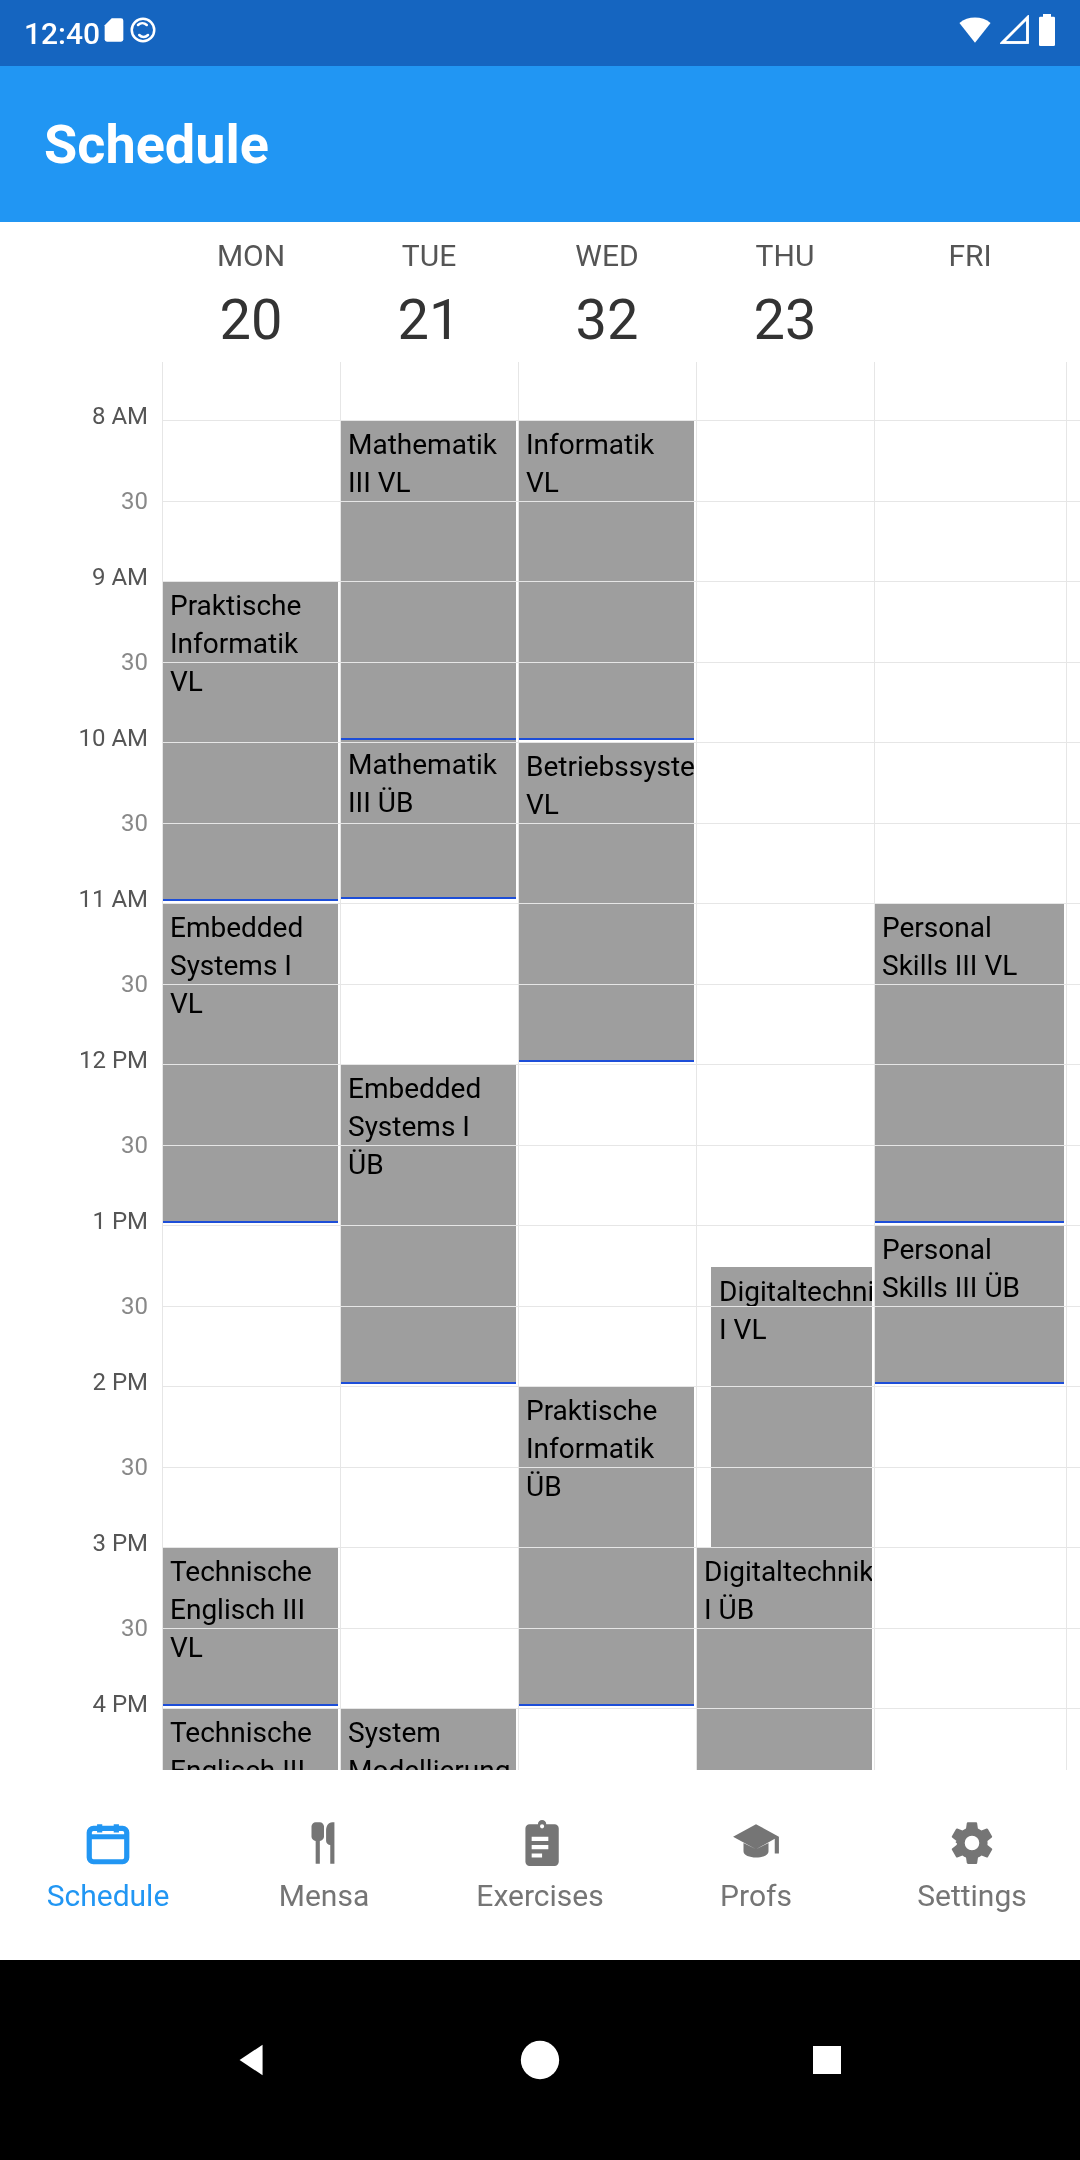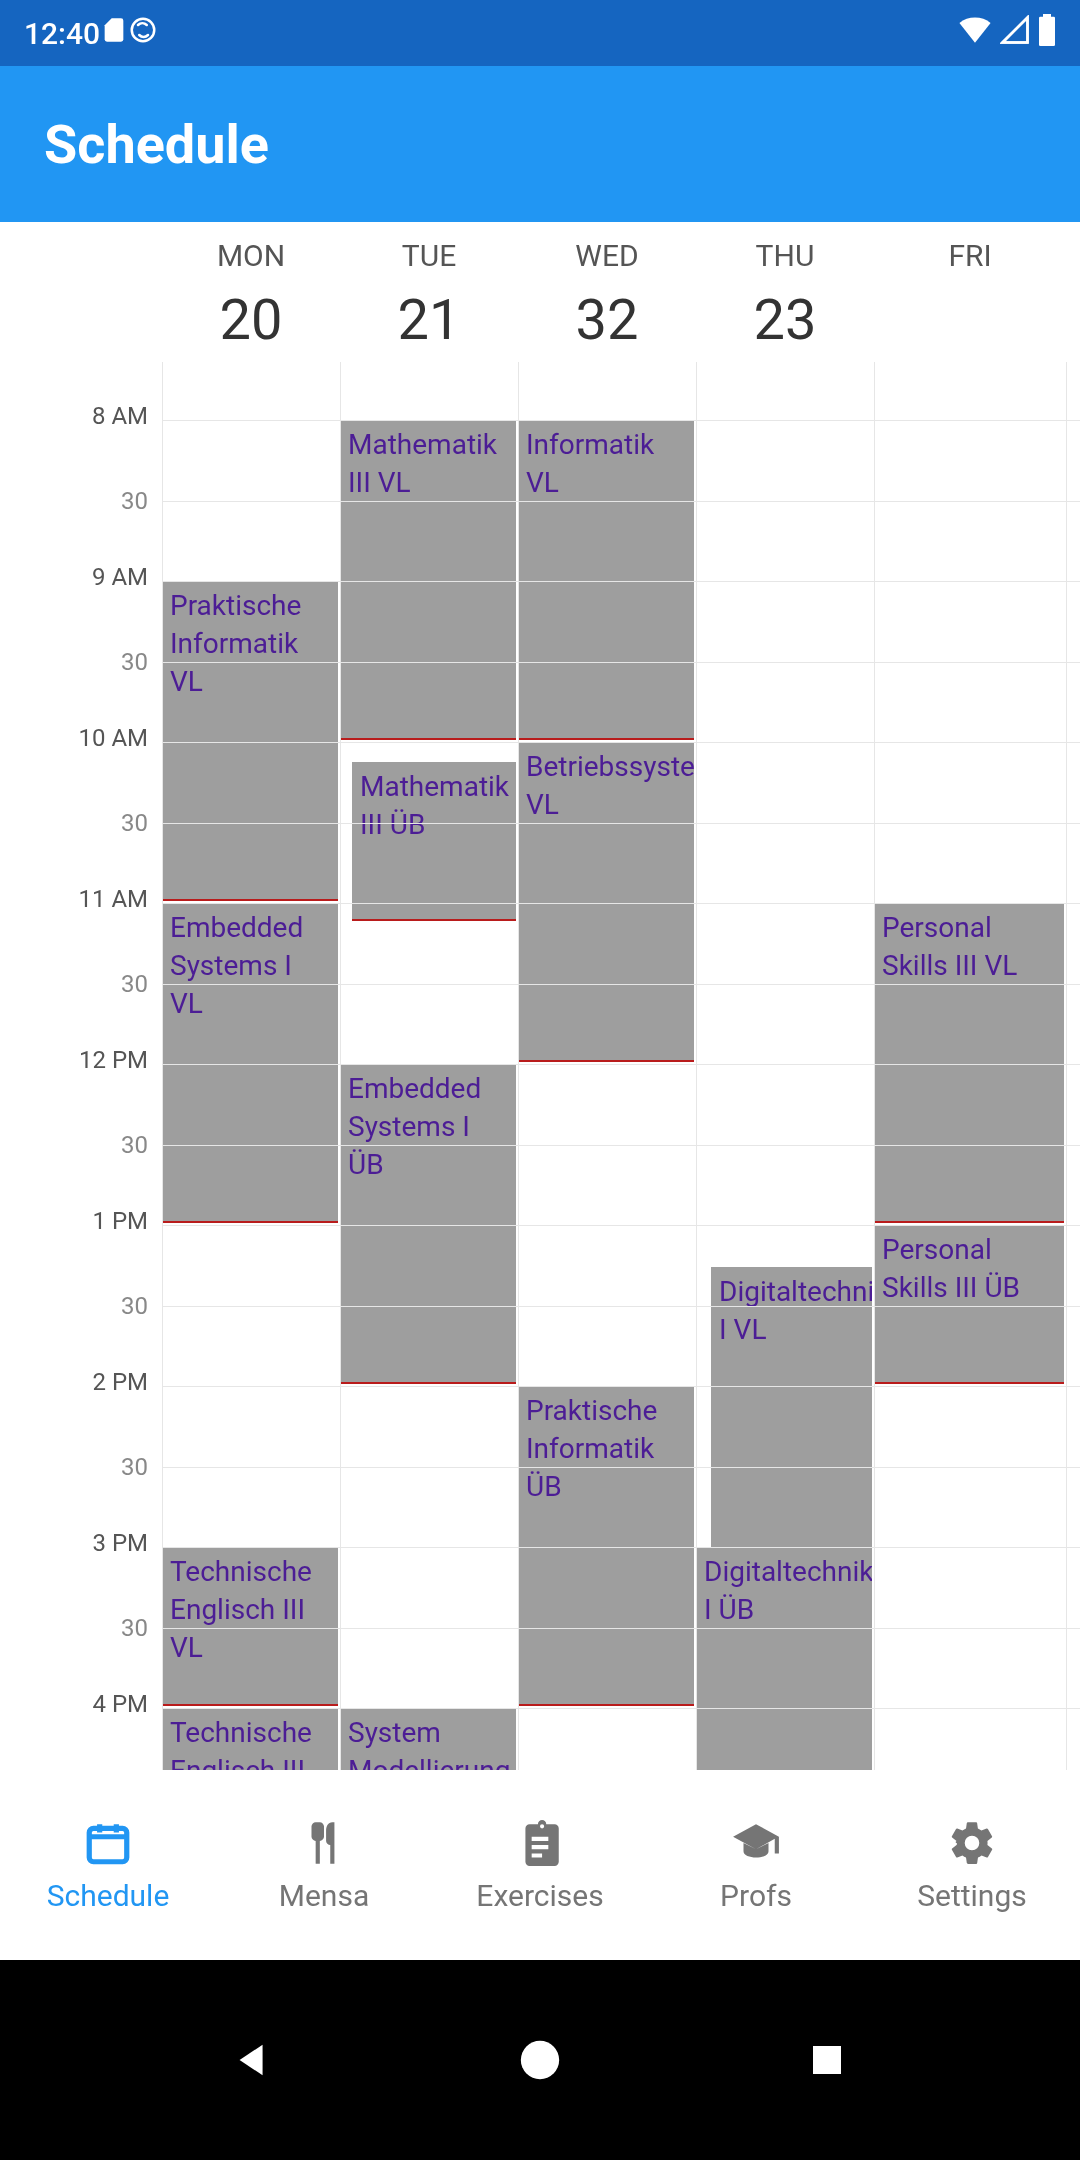--- a/index.html
+++ b/index.html
@@ -26,21 +26,21 @@
   .time-label.hour { font-size: 24px; text-align: center; }
   .time-label.half { font-size: 24px; color: #888; }
   
   .grid-body { position: absolute; left: 162px; right: 0; top: 0; bottom: 0; }
   .hline { position: absolute; left: 0; right: 0; height: 1px; background: #e6e6e6; }
   .vline { position: absolute; top: 0; bottom: 0; width: 1px; background: #e6e6e6; }
   
   .day-col-body { position: absolute; top: 0; bottom: 0; width: 178px; }
   .day-col-body.last { width: 192px; }
   
-  .event { position: absolute; left: 0; right: 2px; background: #9e9e9e; color: #4c1d95; font-size: 28px; line-height: 1.35; padding: 6px 8px; overflow: hidden; border-bottom: 2px solid #b91c1c; }
+  .event { position: absolute; left: 0; right: 2px; background: #9e9e9e; color: #000000; font-size: 28px; line-height: 1.35; padding: 6px 8px; overflow: hidden; border-bottom: 2px solid #1d4ed8; }
   
   .bottom-nav { position: absolute; left: 0; right: 0; bottom: 200px; height: 190px; background: #fff; display: flex; }
   .nav-item { flex: 1; display: flex; flex-direction: column; align-items: center; justify-content: center; gap: 10px; color: #757575; }
   .nav-item.active { color: #2196f3; }
   .nav-icon { width: 50px; height: 50px; display: flex; align-items: center; justify-content: center; }
   .nav-label { font-size: 30px; }
   
   .sys-nav { position: absolute; left: 0; right: 0; bottom: 0; height: 200px; background: #000; display: flex; align-items: center; justify-content: space-around; padding: 0 110px; }
   .sys-btn { width: 60px; height: 60px; color: #fff; display: flex; align-items: center; justify-content: center; }
 </style>
@@ -134,21 +134,21 @@
       </div>
     <div class="grid-body" id="grid-body">
       <div class="day-col-body" id="col-mon" style="left:0">
           <div class="event" style="top: 219px; height: 320px;">Praktische Informatik VL</div>
           <div class="event" style="top: 541px; height: 320px;">Embedded Systems I VL</div>
           <div class="event" style="top: 1185px; height: 159px;">Technische Englisch III VL</div>
           <div class="event" style="top: 1346px; height: 159px;">Technische Englisch III ÜB</div>
         </div>
       <div class="day-col-body" id="col-tue" style="left:178px">
           <div class="event" style="top: 58px; height: 320px;">Mathematik III VL</div>
-          <div class="event" style="top: 400px; height: 159px; margin-left: 12px;">Mathematik III ÜB</div>
+          <div class="event" style="top: 378px; height: 159px;">Mathematik III ÜB</div>
           <div class="event" style="top: 702px; height: 320px;">Embedded Systems I ÜB</div>
           <div class="event" style="top: 1346px; height: 159px;">System Modellierung II VL</div>
         </div>
       <div class="day-col-body" id="col-wed" style="left:356px">
           <div class="event" style="top: 58px; height: 320px;">Informatik VL</div>
           <div class="event" style="top: 380px; height: 320px;">Betriebssysteme VL</div>
           <div class="event" style="top: 1024px; height: 320px;">Praktische Informatik ÜB</div>
         </div>
       <div class="day-col-body" id="col-thu" style="left:534px">
           <div class="event" style="top: 905px; height: 320px; margin-left: 15px;">Digitaltechnik I VL</div>

